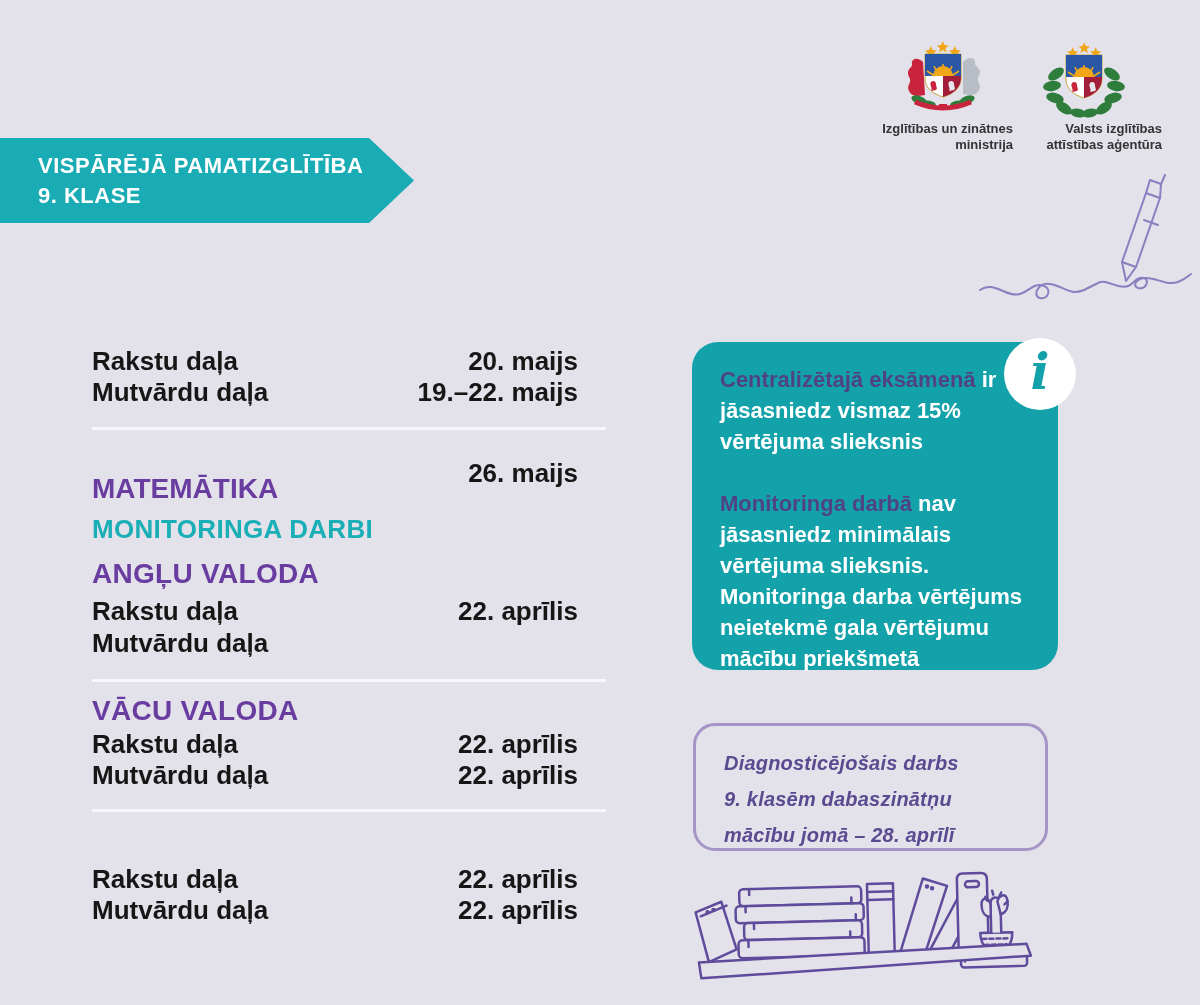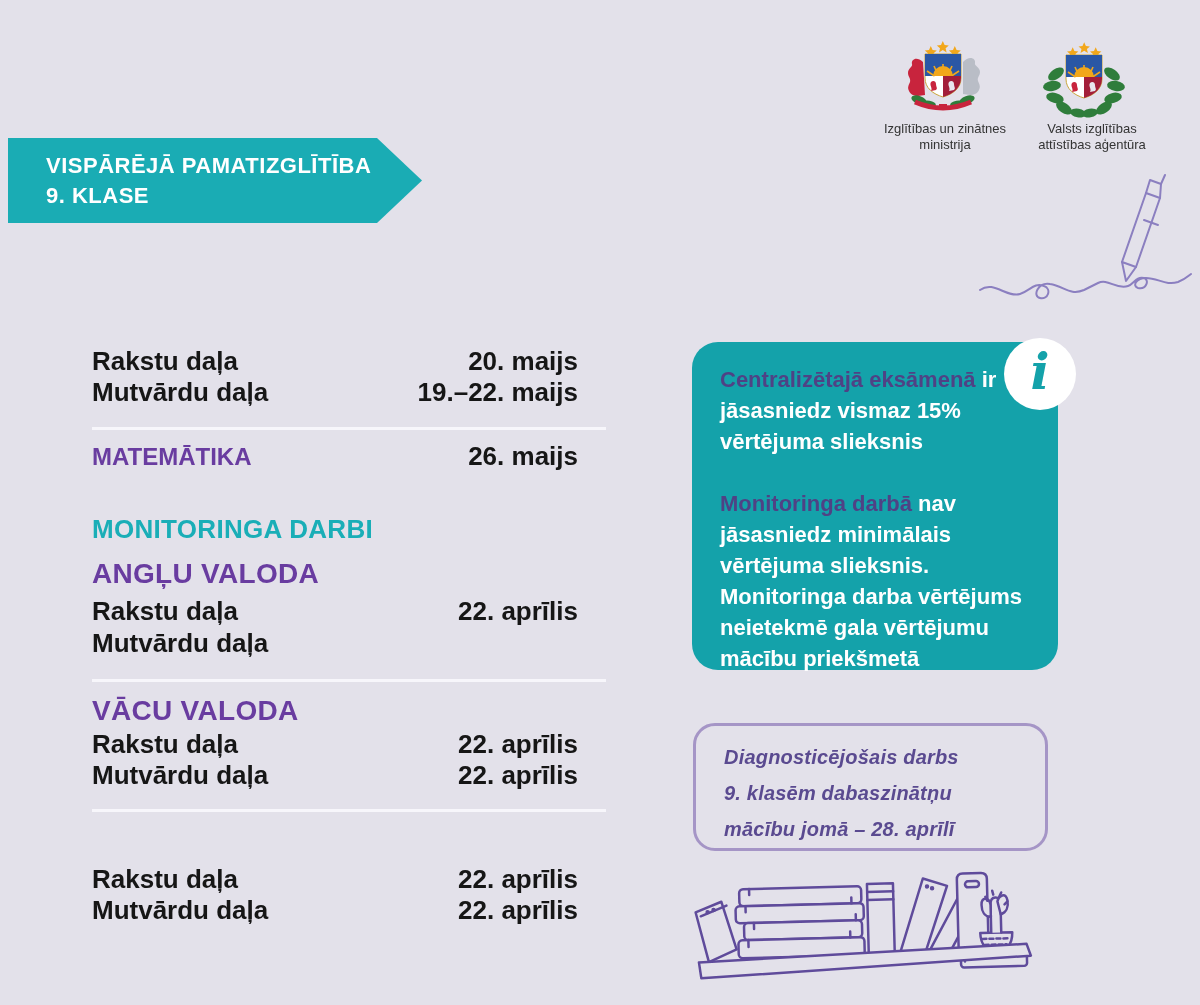--- a/index.html
+++ b/index.html
@@ -10,47 +10,47 @@
     font-family:"Liberation Sans",sans-serif;
     overflow:hidden;
   }
   
   .title{
     position:absolute;left:375px;top:53px;width:450px;
     text-align:center;font-weight:bold;font-size:30px;line-height:37px;
     color:#7a4a9c;letter-spacing:.3px;
   }
   .logo-caption{
-    position:absolute;top:121px;text-align:center;
-    font-size:13px;line-height:16px;color:#333;font-weight:normal;
+    position:absolute;top:121px;text-align:right;
+    font-size:13px;line-height:16px;color:#333;font-weight:bold;
   }
   
   .banner{
-    position:absolute;left:8px;top:138px;width:414px;height:85px;
+    position:absolute;left:0;top:138px;width:414px;height:85px;
     background:#1aacb4;
     clip-path:polygon(0 0,369px 0,414px 50%,369px 100%,0 100%);
     box-sizing:border-box;padding:13px 0 0 38px;
     color:#fff;font-weight:bold;font-size:22px;line-height:30px;
     letter-spacing:.5px;
   }
   
   .teal-h{
     position:absolute;left:92px;
     color:#1aaeb7;font-weight:bold;font-size:26px;letter-spacing:.3px;
   }
   .subject-h{
     position:absolute;left:92px;
     color:#693ca0;font-weight:bold;font-size:28px;letter-spacing:.3px;
   }
   .row{
     position:absolute;left:92px;width:486px;
     display:flex;justify-content:space-between;align-items:center;
     color:#161616;font-weight:bold;font-size:26px;gap:21px;
   }
-  .row .subj{color:#693ca0;font-size:24px;}
+  .row .subj{color:#693ca0;font-size:28px;margin-top:32px;}
   .divider{
     position:absolute;left:92px;width:514px;height:3px;background:#f7f6fb;
   }
   
   .info-box{
     position:absolute;left:692px;top:342px;width:366px;height:328px;
     background:#14a2aa;border-radius:26px;box-sizing:border-box;
     padding:22px 32px 0 28px;
     color:#fff;font-weight:bold;font-size:22px;line-height:31px;
   }
@@ -62,21 +62,21 @@
     display:flex;align-items:center;justify-content:center;
   }
   .info-circle span{
     font-family:"DejaVu Serif",serif;font-style:italic;font-weight:bold;
     font-size:50px;color:#14a2aa;transform:translateY(-3px);
   }
   
   .diag-box{
     position:absolute;left:693px;top:723px;width:355px;height:128px;
     border:3px solid #a595c6;border-radius:22px;box-sizing:border-box;
-    padding:13px 0 0 28px;
+    padding:19px 0 0 28px;
     color:#5a4a90;font-weight:bold;font-style:italic;
     font-size:20px;line-height:36px;letter-spacing:.2px;
   }
   
   .pen-illu{position:absolute;left:978px;top:168px;}
   .shelf-illu{position:absolute;left:692px;top:852px;transform:rotate(-1.5deg);}
   .logo1{position:absolute;left:893px;top:38px;}
   .logo2{position:absolute;left:1040px;top:40px;}
 </style>
 </head>

